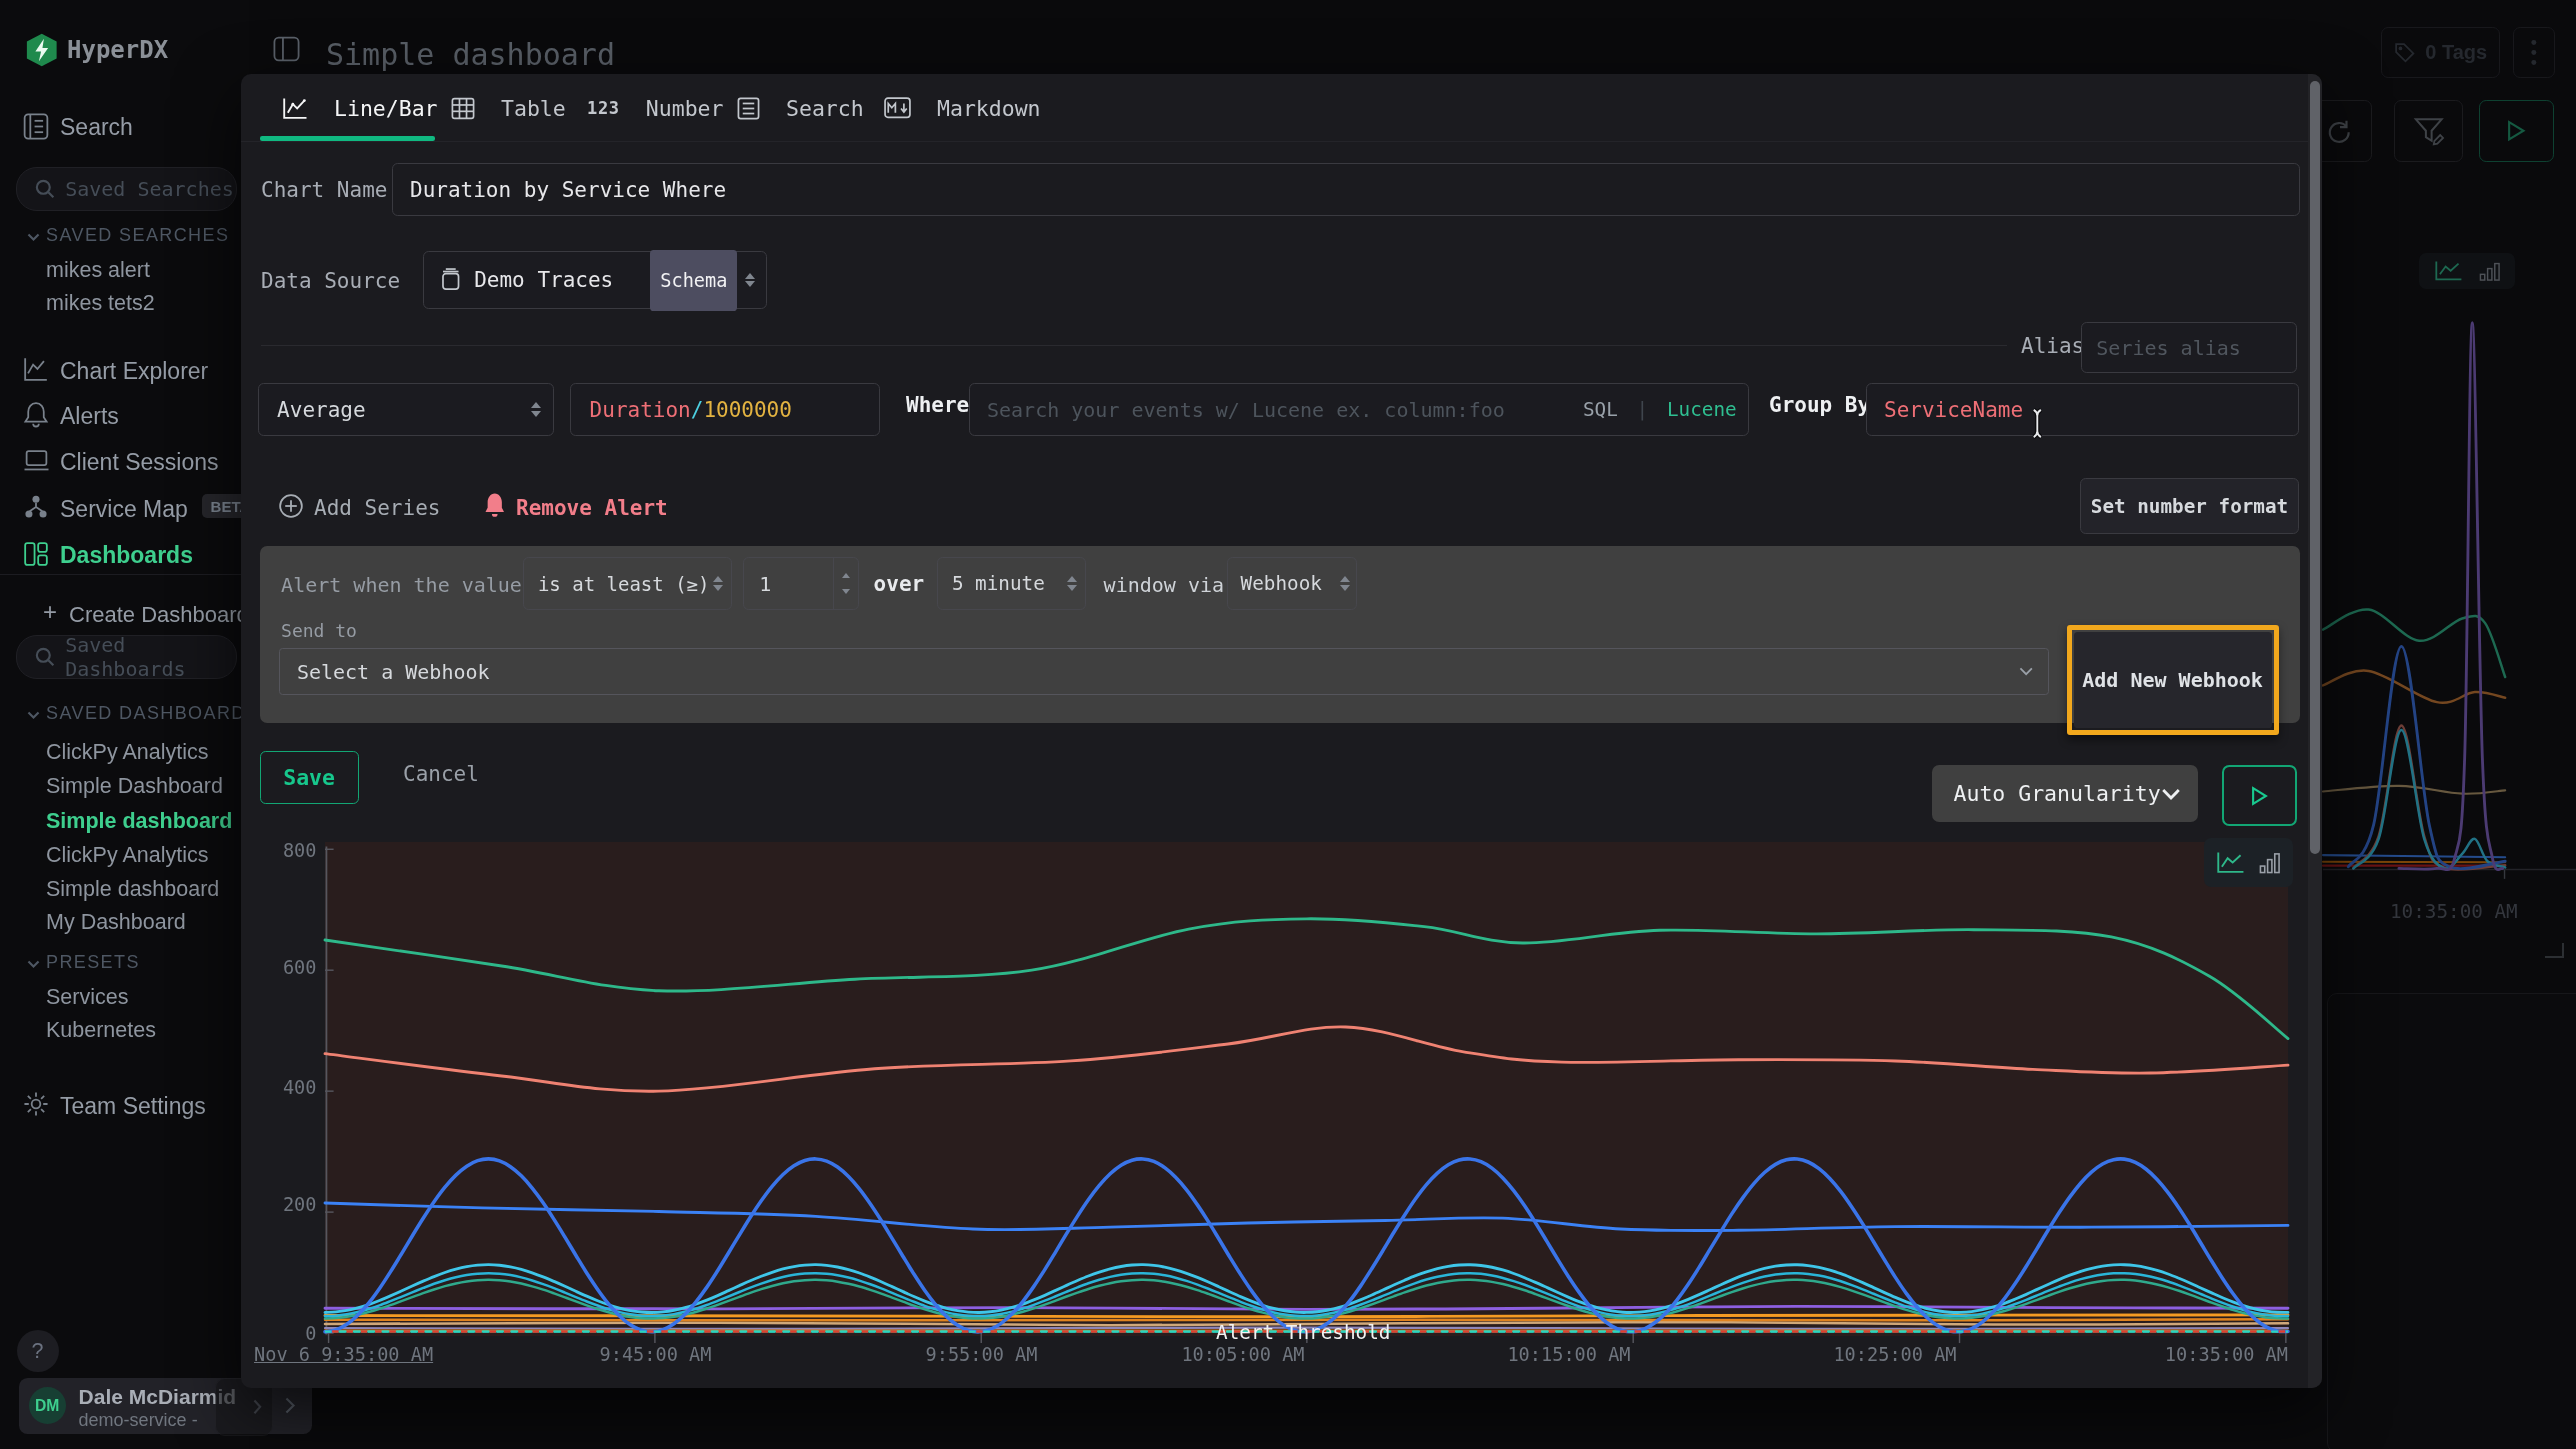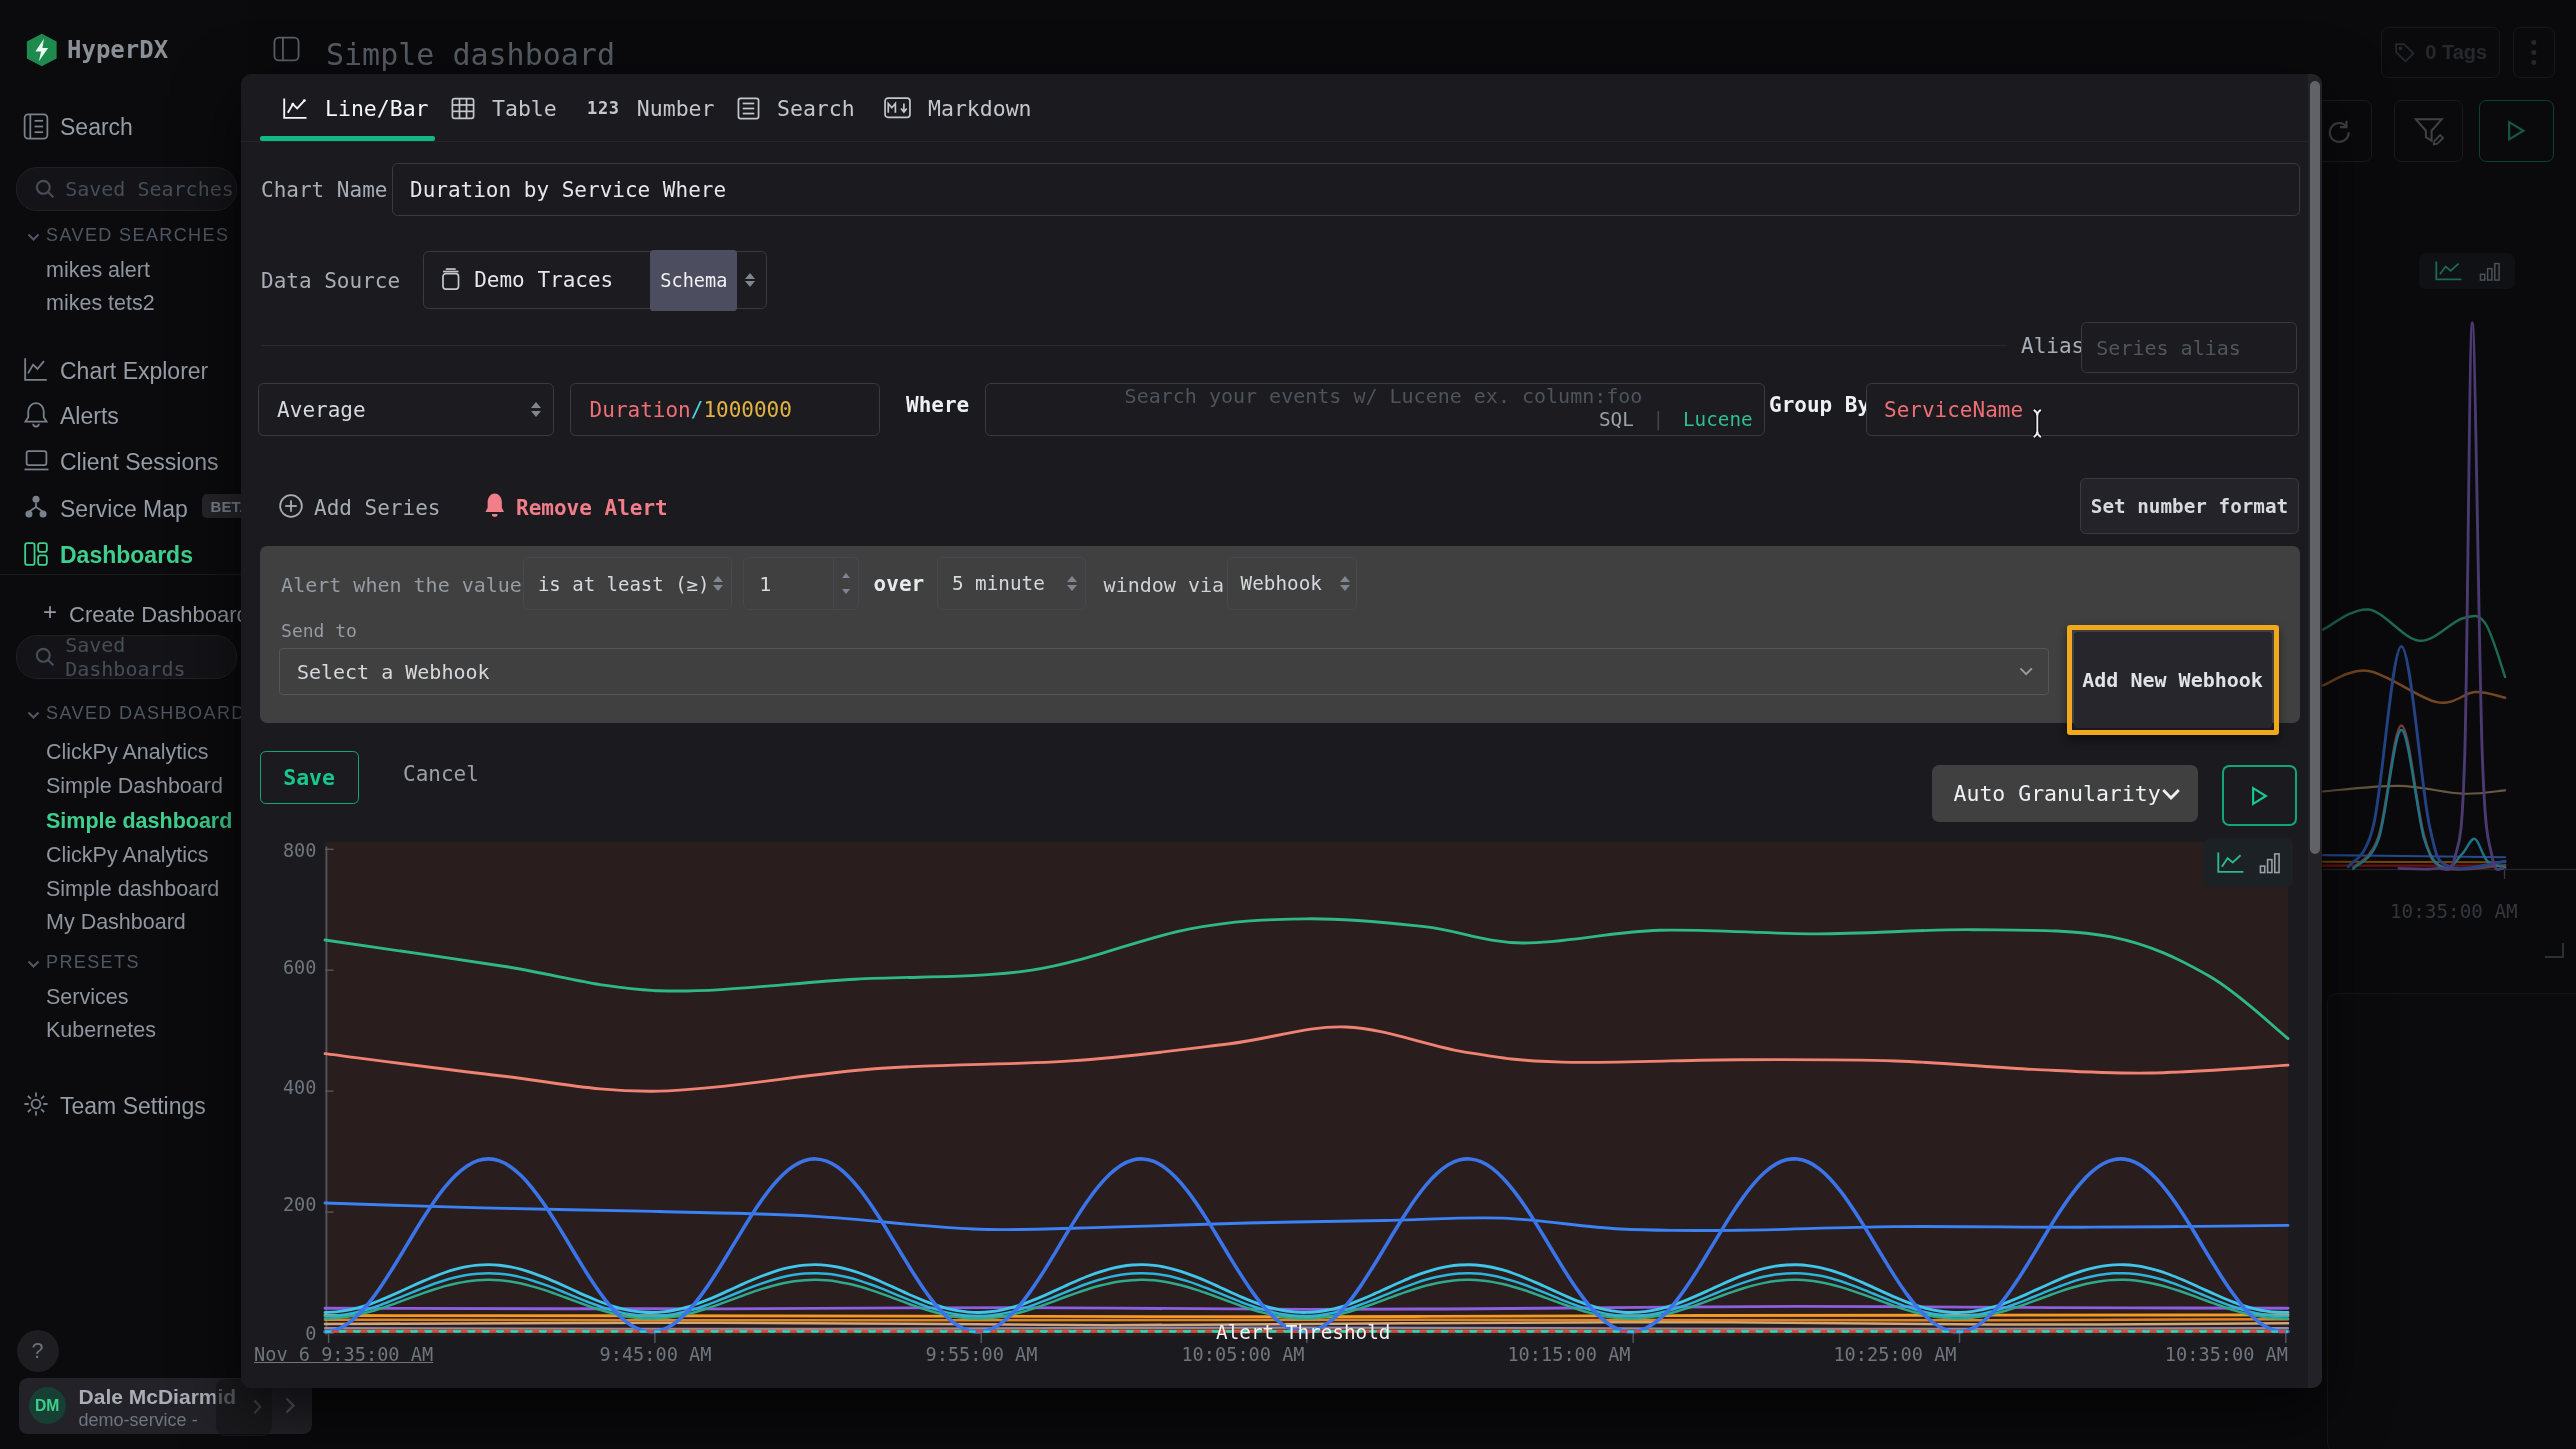--- a/index.html
+++ b/index.html
@@ -19,21 +19,21 @@
   .pill .ph{font-size:20px;color:#454d57;margin-left:10px;}
   
   #modal{position:absolute;left:241px;top:74px;width:2081px;height:1314px;background:#1b1b1f;border-radius:10px;
          box-shadow:0 21.5px 64px rgba(0,0,0,.65);}
   .sel{position:absolute;border:1.4px solid #3a3a40;border-radius:5.7px;background:#1b1b20;display:flex;align-items:center;color:#d6d9dd;font-size:21px;}
   .lbl{position:absolute;color:#a8adb5;font-size:21px;white-space:nowrap;}
   .chev-ud{display:flex;flex-direction:column;align-items:center;margin-left:auto;margin-right:11.4px;}
   .chev-ud i{display:block;width:0;height:0;border:5px solid transparent;}
   .chev-ud i.u{border-bottom:6.4px solid #80868f;margin-bottom:2.9px;}
   .chev-ud i.d{border-top:6.4px solid #80868f;}
-  .tab{position:absolute;top:21.5px;display:flex;align-items:center;gap:17px;color:#c3c7cd;font-size:21.5px;white-space:nowrap;}
+  .tab{position:absolute;top:21.5px;display:flex;align-items:center;gap:26px;color:#c3c7cd;font-size:21.5px;white-space:nowrap;}
   .tick-lbl{position:absolute;color:#6f757e;font-size:18.6px;white-space:nowrap;}
   .dim{opacity:.55;}
 </style>
 </head>
 <body>
 
 <div id="root">
 
   <div id="sidebar">
     <svg class="abs" style="left:26px;top:33px" width="31.5" height="34" viewBox="0 0 44 48">
@@ -304,21 +304,21 @@
           <i class="u"></i>
           <i class="d"></i>
         </span>
     </div>
     <div class="sel" style="left:329px;top:309px;width:308px;height:51px;">
       <span style="margin-left:18.6px;">
         <span style="color:#ee6f76;">Duration</span><span style="color:#4dd0e1;">/</span><span style="color:#e3b341;">1000000</span>
       </span>
     </div>
     <div class="lbl" style="left:665px;top:319px;color:#eef0f2;font-weight:bold;">Where</div>
-    <div class="sel" style="left:744px;top:309px;width:778px;height:51px;flex-direction:column;">
+    <div class="sel" style="left:728px;top:309px;width:778px;height:51px;">
       <span style="margin-left:17px;color:#4d545c;font-size:20px;white-space:nowrap;overflow:hidden;max-width:594px;">Search your events w/ Lucene ex. column:foo</span>
       <span style="margin-left:auto;margin-right:11.4px;white-space:nowrap;font-size:19.3px;">
         <span style="color:#99a1a9;">SQL</span>
         <span style="color:#3f454d;margin:0 7.2px;">|</span>
         <span style="color:#2fbf91;">Lucene</span>
       </span>
     </div>
     <div class="lbl" style="left:1528px;top:319px;color:#eef0f2;font-weight:bold;">Group By</div>
     <div class="sel" style="left:1625px;top:309px;width:431px;height:51px;">
       <span style="margin-left:17px;color:#ee6f76;">ServiceName</span>

